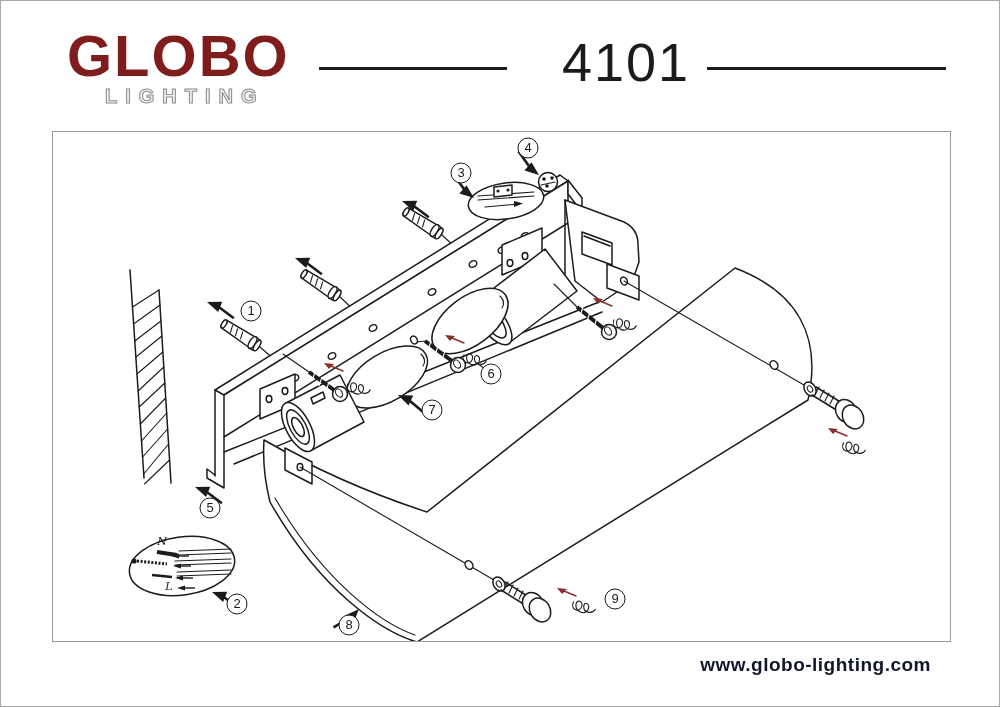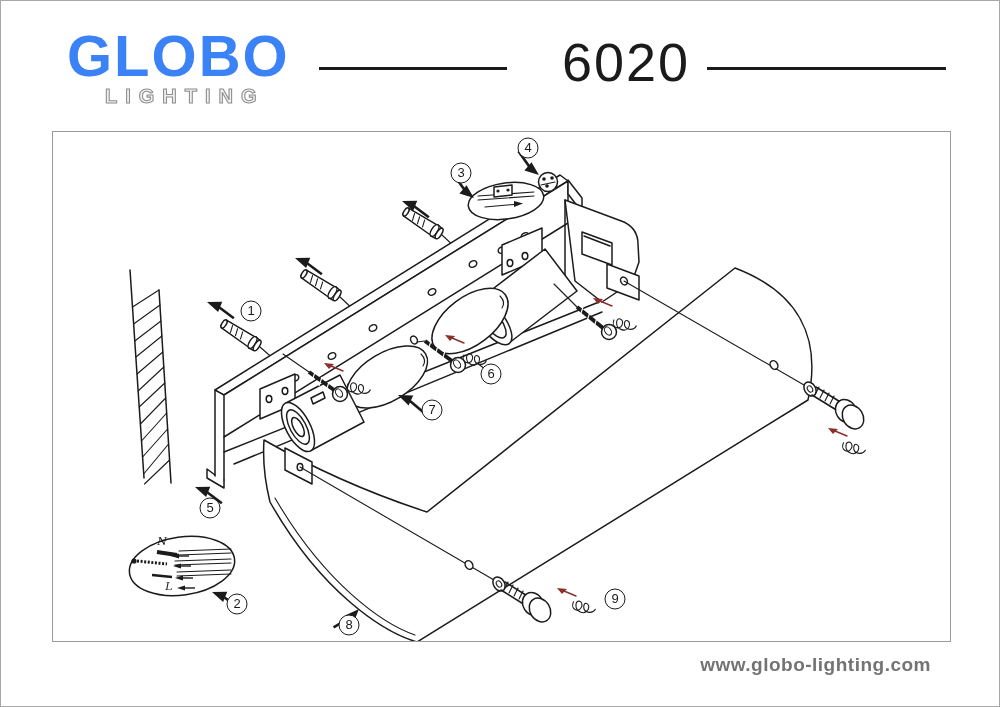--- a/index.html
+++ b/index.html
@@ -1,53 +1,53 @@
 <!DOCTYPE html>
 <html style="--accent: #8a2f2a; --line: #1b1b1b; --frame: #9a9a9a;"><head>
 <meta charset="utf-8">
 <style>
   :root { --accent:#8a2f2a; --line:#1b1b1b; --frame:#9a9a9a; }
   html,body { margin:0; padding:0; background:#fff; }
   .page { position:relative; width:998px; height:705px; border:1px solid #a8a8a8;
           background:#fff; font-family:"Liberation Sans",sans-serif; overflow:hidden; }
   .brand { position:absolute; left:66px; top:26px; font-size:58px; line-height:1;
-           font-weight:700; color:#3b82f6; letter-spacing:2px; }
+           font-weight:700; color:#7f1d1d; letter-spacing:2px; }
   .brand-sub { position:absolute; left:104px; top:84px; font-size:20px; font-weight:700;
                letter-spacing:8px; color:#f2f2f2; -webkit-text-stroke:1.1px #8f8f8f; }
   .rule { position:absolute; height:3px; background:#1b1b1b; top:66px; }
   .rule-left { left:318px; width:188px; }
   .rule-right { left:706px; width:239px; }
   .model { position:absolute; left:540px; top:30px; width:170px; text-align:center;
            font-size:54px; font-weight:400; color:#1b1b1b; letter-spacing:2px; }
   .diagram-box { position:absolute; left:51px; top:130px; width:897px; height:509px;
                  border:1px solid var(--frame); background:#fff; }
   .diagram-box svg { position:absolute; left:0; top:0; }
   .callout { position:absolute; width:21px; height:21px; border:1.6px solid #1b1b1b;
              border-radius:50%; background:#fff; color:#1b1b1b; box-sizing:border-box;
              font:13px/18px "Liberation Sans",sans-serif; text-align:center;
              transform:translate(-50%,-50%); }
   .website { position:absolute; right:68px; top:653px; font-size:19px; font-weight:700;
-             color:#737373; letter-spacing:0.5px; }
+             color:#0f172a; letter-spacing:0.5px; }
   .ln  { stroke:var(--line); fill:none; stroke-width:1.5; stroke-linecap:round; stroke-linejoin:round; }
   .th  { stroke:var(--line); fill:none; stroke-width:1.1; stroke-linecap:round; }
   .wf  { stroke:var(--line); fill:#fff; stroke-width:1.5; stroke-linejoin:round; }
   .bk  { fill:var(--line); stroke:none; }
   .acc { stroke:var(--accent); fill:none; stroke-width:1.4; stroke-linecap:round; }
   .accf{ fill:var(--accent); stroke:none; }
   .wirelabel { font:italic 11px "DejaVu Serif",serif; fill:#1b1b1b; }
 </style>
 </head>
 <body>
 
 <div class="page">
 
   <div class="brand">GLOBO</div>
   <div class="brand-sub">LIGHTING</div>
   <div class="rule rule-left"></div>
-  <div class="model">6020</div>
+  <div class="model">4101</div>
   <div class="rule rule-right"></div>
 
   <div class="diagram-box">
     <svg width="897" height="509" viewBox="0 0 897 509">
       <defs>
         <g id="tarrow">
           <polygon points="0,0 14,-6 14,5" class="bk"></polygon>
           <line x1="12" y1="0" x2="31" y2="5" stroke="#1b1b1b" stroke-width="2.6"></line>
         </g>
         <g id="rarr">

